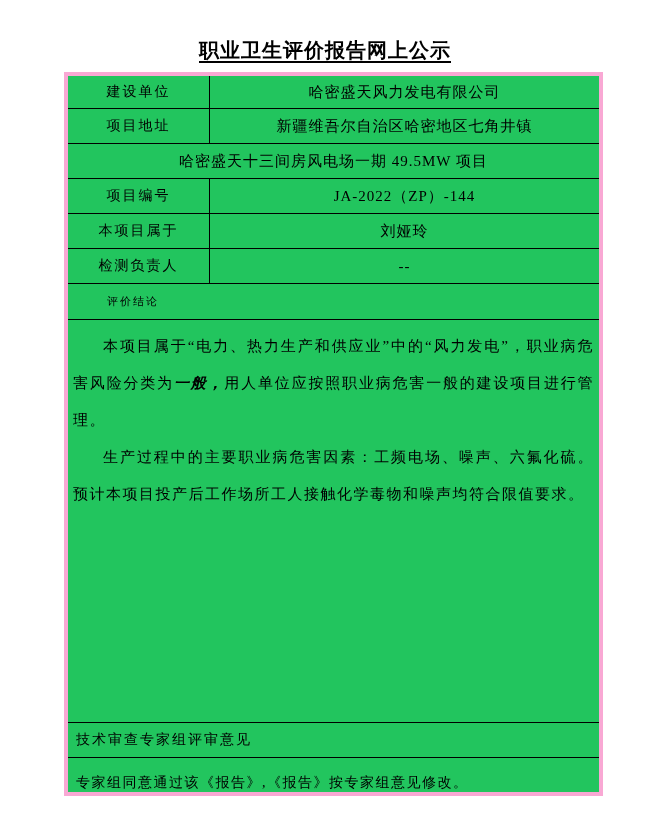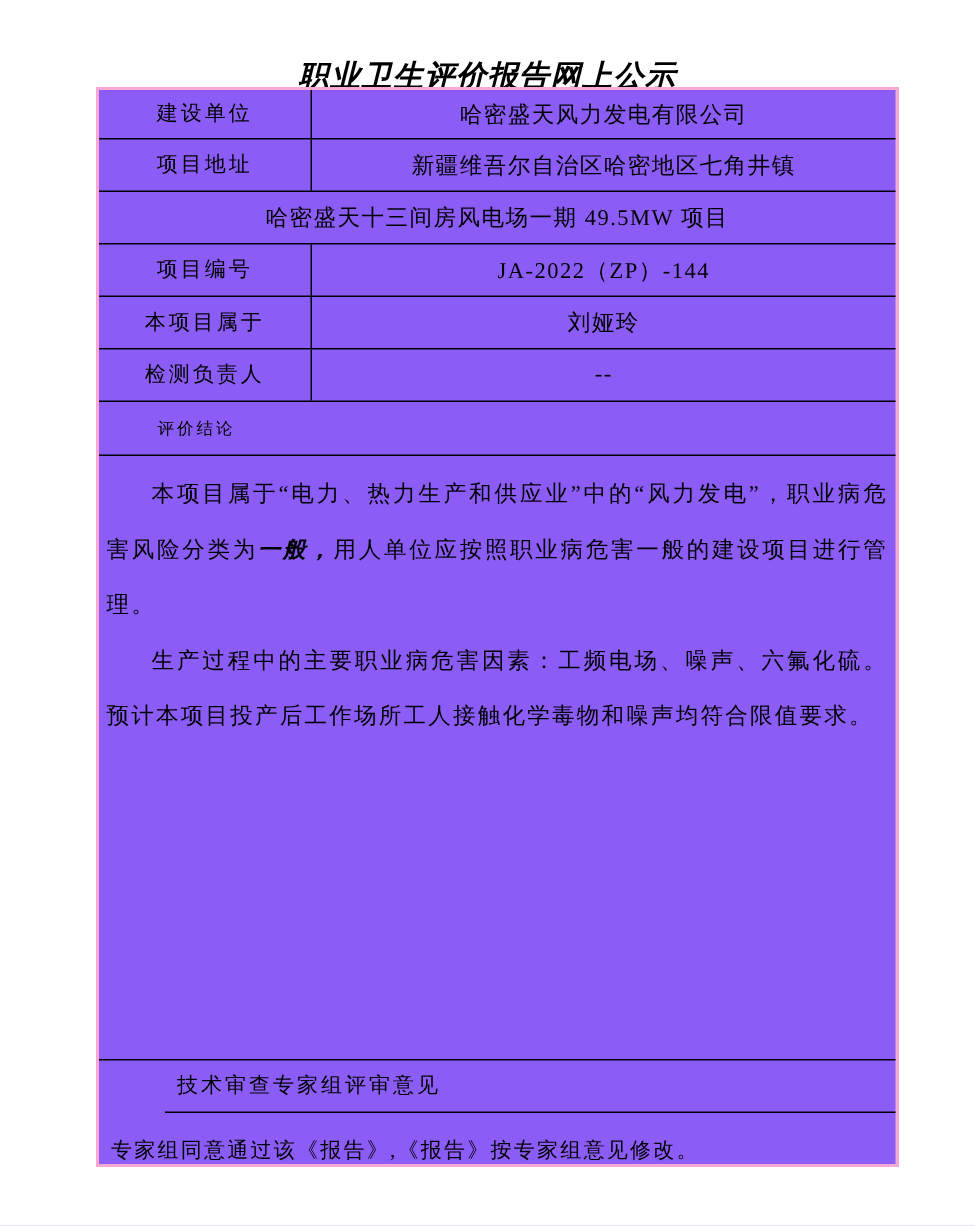--- a/index.html
+++ b/index.html
@@ -21,35 +21,34 @@
   }
   .doc-title {
     position: absolute;
     top: 37px;
     left: 0;
     width: 650px;
     text-align: center;
     font-size: 20px;
     font-weight: bold;
     letter-spacing: 1px;
-    font-style: italic;
   }
   .doc-title span {
     text-decoration: underline;
     text-decoration-thickness: 1.5px;
     text-underline-offset: 4px;
   }
   .report-table {
     position: absolute;
     left: 64px;
-    top: 58px;
+    top: 72px;
     width: 531px;
-    border: 2px solid #f9a8d4;
+    border: 4px solid #f9a8d4;
     box-sizing: content-box;
-    background: #8b5cf6;
+    background: #22c55e;
   }
   .info-row {
     display: flex;
     height: 34px;
     border-bottom: 1px solid #000000;
     box-sizing: content-box;
   }
   .info-row.first { height: 32px; }
   .label-cell {
     width: 142px;
@@ -98,21 +97,20 @@
   .bold-inline { font-weight: bold; font-style: italic; }
   .review-header-row {
     height: 34px;
     border-bottom: 1px solid #000000;
     display: flex;
     align-items: center;
     padding-left: 8px;
     font-size: 14px;
     letter-spacing: 2px;
     box-sizing: content-box;
-    margin-left: 44px;
   }
   .review-opinion-row {
     height: 34px;
     display: flex;
     align-items: flex-end;
     padding-left: 8px;
     font-size: 14px;
     letter-spacing: 1.5px;
     box-sizing: content-box;
   }

